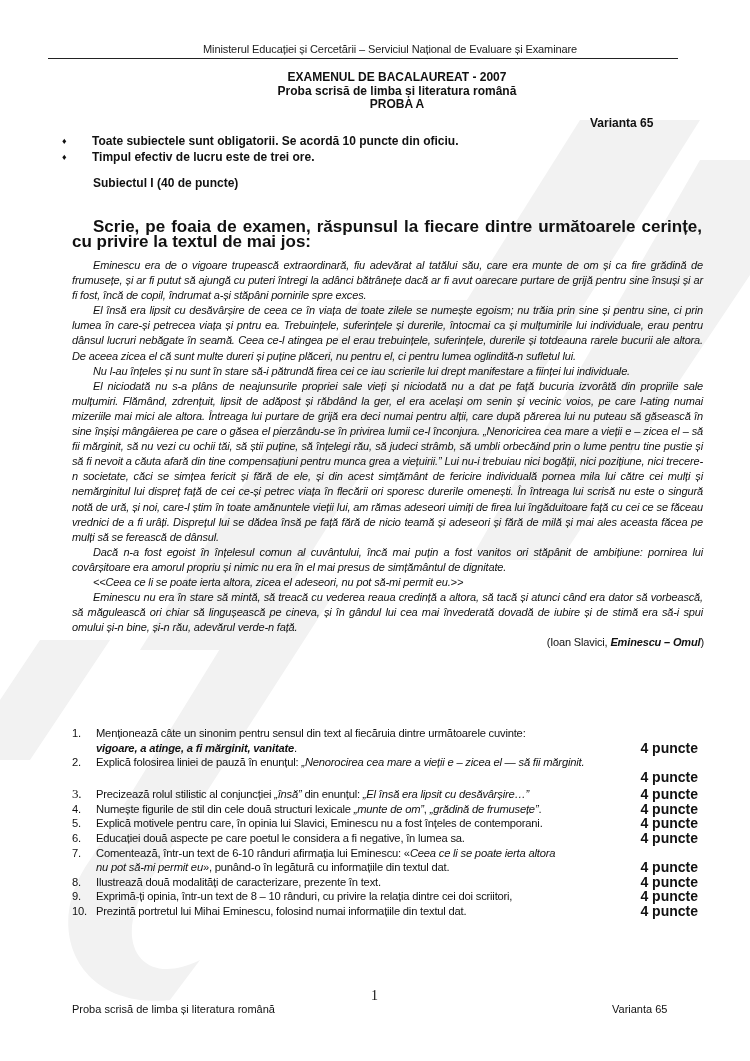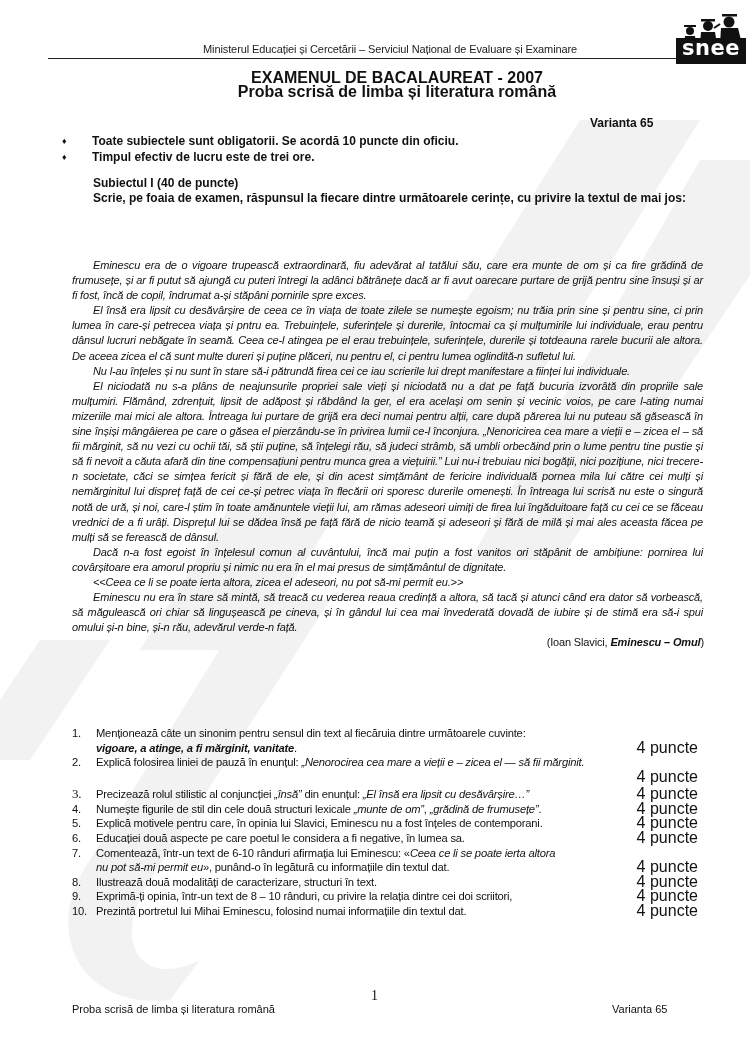--- a/index.html
+++ b/index.html
@@ -7,40 +7,40 @@
          font-family: "Liberation Sans", sans-serif; color: #111; }
   .watermark { position: absolute; left: 0; top: 0; width: 750px; height: 1061px; z-index: 0; pointer-events: none; }
   .page { position: absolute; left: 0; top: 0; width: 750px; height: 1061px; z-index: 1; }
 
   .ministry { position: absolute; left: 176px; top: 43px; font-size: 11px; letter-spacing: -0.1px; color: #222; white-space: nowrap; margin-left: 27px; }
   .header-rule { position: absolute; left: 48px; top: 58px; width: 630px; height: 0; border-top: 1px solid #222; }
   .logo { position: absolute; left: 674px; top: 14px; width: 74px; height: 52px; }
   .logo-box { position: absolute; left: 2px; top: 24px; width: 70px; height: 26px; background: #111; }
   .logo-text { position: absolute; left: 0; top: 22px; width: 74px; text-align: center; color: #fff; font-weight: bold; font-size: 21px; font-family: "DejaVu Sans", sans-serif; letter-spacing: 0.5px; }
 
-  .title-block { position: absolute; left: 0; top: 71px; width: 750px; text-align: center; font-weight: bold; font-size: 16px; line-height: 13.5px; }
+  .title-block { position: absolute; left: 0; top: 71px; width: 750px; text-align: center; font-weight: bold; font-size: 12px; line-height: 13.5px; }
   .title-block div { margin-left: 44px; }
   .variant { position: absolute; left: 590px; top: 116px; font-weight: bold; font-size: 12px; }
 
   .rules { position: absolute; left: 62px; top: 133px; font-weight: bold; font-size: 12px; line-height: 16px; }
   .rule { display: flex; }
   .rule .bullet { width: 30px; font-size: 9px; }
   .subject { position: absolute; left: 93px; top: 176px; font-weight: bold; font-size: 12px; }
-  .instruction { position: absolute; left: 72px; top: 191px; width: 630px; font-weight: bold; font-size: 12px; line-height: 15px; text-indent: 21px; text-align: justify; }
+  .instruction { position: absolute; left: 72px; top: 219px; width: 630px; font-weight: bold; font-size: 17px; line-height: 15px; text-indent: 21px; text-align: justify; }
 
   .passage { position: absolute; left: 72px; top: 258px; width: 631px; font-style: italic; font-size: 11px; line-height: 15.1px; text-align: justify; letter-spacing: -0.15px; }
   .passage p { margin: 0; text-indent: 21px; }
   .source { text-align: right; font-style: normal; margin-right: -1px; }
   .source b { font-style: italic; }
 
   .questions { position: absolute; left: 72px; top: 726px; width: 600px; font-size: 11.2px; line-height: 14.6px; letter-spacing: -0.2px; }
   .q { display: flex; position: relative; }
   .q .num { width: 24px; flex: none; }
   .q .body { flex: 1; }
-  .q .pts { position: absolute; right: -26px; font-weight: normal; font-size: 16px; letter-spacing: 0; }
+  .q .pts { position: absolute; right: -26px; font-weight: bold; font-size: 14px; letter-spacing: 0; }
   .q .pts.bottom { bottom: 0; }
   .it { font-style: italic; }
   .bi { font-weight: bold; font-style: italic; }
 
   .page-num { position: absolute; left: 371px; top: 988px; font-family: "Liberation Serif", serif; font-size: 14px; }
   .footer-left { position: absolute; left: 72px; top: 1003px; font-size: 11px; }
   .footer-right { position: absolute; left: 612px; top: 1003px; font-size: 11px; }
 </style>
 </head>
 <body>
@@ -53,42 +53,25 @@
     <path d="M250 600 L330 600 L150 880 C110 940 140 990 200 960 L170 1000 C80 1010 40 930 90 860 Z"></path>
     <path d="M40 640 L110 640 L30 760 L0 760 L0 700 Z"></path>
   </g>
 </svg>
 
 <div class="page">
 
   <div class="ministry">Ministerul Educației și Cercetării – Serviciul Național de Evaluare și Examinare</div>
   <div class="header-rule"></div>
 
-  <div class="logo">
-    <svg width="74" height="30" viewBox="0 0 74 30" style="position:absolute;left:0;top:0;">
-      <g fill="#111">
-        <circle cx="16" cy="17" r="4"></circle>
-        <path d="M10 30 L11 22 L21 22 L22 30 Z"></path>
-        <rect x="10" y="11" width="12" height="2"></rect>
-        <circle cx="34" cy="12" r="5"></circle>
-        <path d="M26 30 L27 18 L41 18 L43 30 Z"></path>
-        <rect x="27" y="5" width="14" height="2.5"></rect>
-        <circle cx="55" cy="8" r="5.5"></circle>
-        <path d="M46 30 L47 14 L64 14 L68 30 Z"></path>
-        <rect x="48" y="0" width="15" height="2.5"></rect>
-        <line x1="40" y1="14" x2="46" y2="10" stroke="#111" stroke-width="2"></line>
-      </g>
-    </svg>
-    <div class="logo-box"></div>
-    <div class="logo-text">snee</div>
-  </div>
 
   <div class="title-block">
     <div>EXAMENUL DE BACALAUREAT - 2007</div>
     <div>Proba scrisă de limba și literatura română</div>
+    <div>PROBA A</div>
   </div>
   <div class="variant">Varianta 65</div>
 
   <div class="rules">
     <div class="rule">
       <span class="bullet">♦</span>
       <span>Toate subiectele sunt obligatorii. Se acordă 10 puncte din oficiu.</span>
     </div>
     <div class="rule">
       <span class="bullet">♦</span>
@@ -144,21 +127,21 @@
       <span class="body">Educației două aspecte pe care poetul le considera a fi negative, în lumea sa.</span>
       <span class="pts">4 puncte</span>
     </div>
     <div class="q">
       <span class="num">7.</span>
       <span class="body" style="padding-right:110px;"><span>Comentează, într-un text de 6-10 rânduri afirmația lui Eminescu: «</span><span class="it">Ceea ce li se poate ierta altora nu pot să-mi permit eu</span><span>», punând-o  în legătură cu informațiile din textul dat.</span></span>
       <span class="pts bottom">4 puncte</span>
     </div>
     <div class="q">
       <span class="num">8.</span>
-      <span class="body">Ilustrează două modalități de caracterizare, structuri în text.</span>
+      <span class="body">Ilustrează două modalități de caracterizare, prezente în text.</span>
       <span class="pts">4 puncte</span>
     </div>
     <div class="q">
       <span class="num">9.</span>
       <span class="body"><span>Exprimă-ți opinia, într-un text de 8 – 10 rânduri, cu privire la relația dintre cei doi scriitori,</span><br></span>
       <span class="pts bottom">4 puncte</span>
     </div>
     <div class="q">
       <span class="num">10.</span>
       <span class="body">Prezintă portretul lui Mihai Eminescu, folosind numai informațiile din textul dat.</span>

